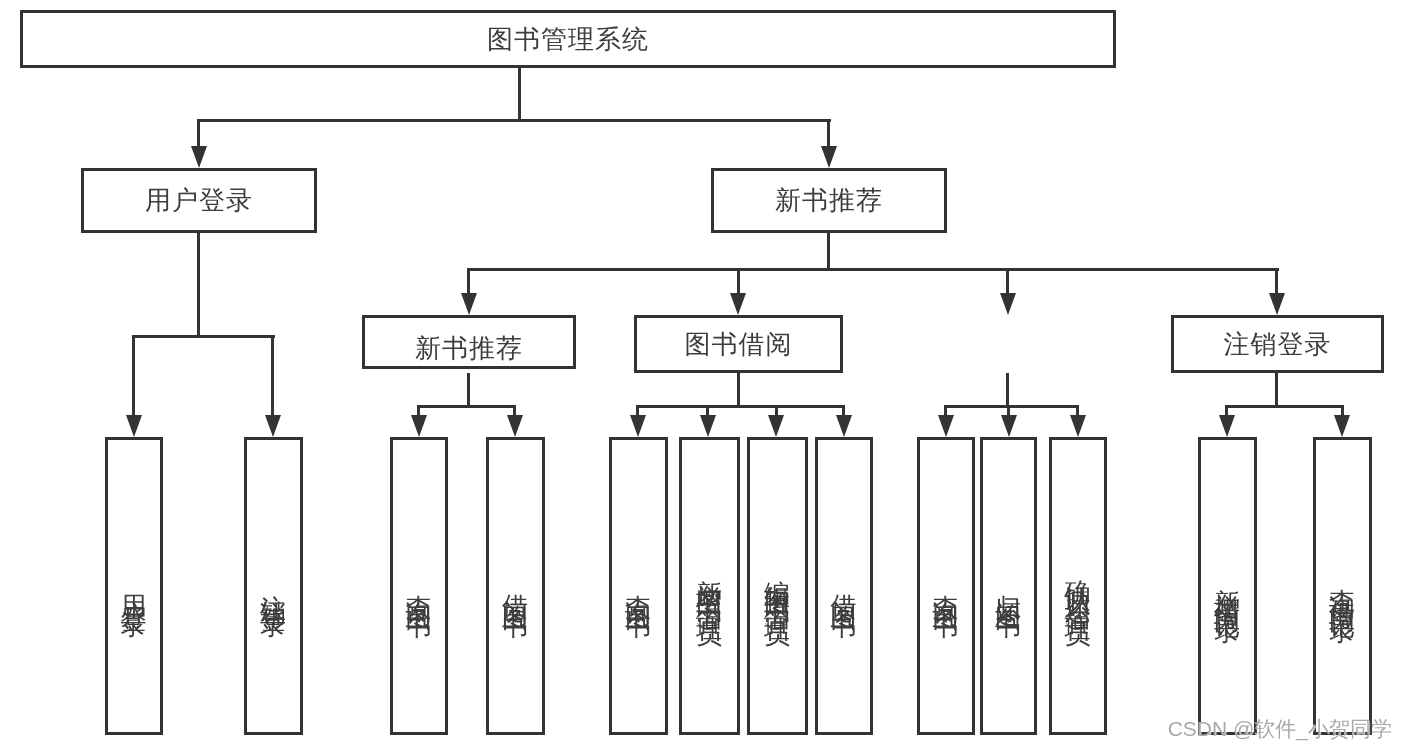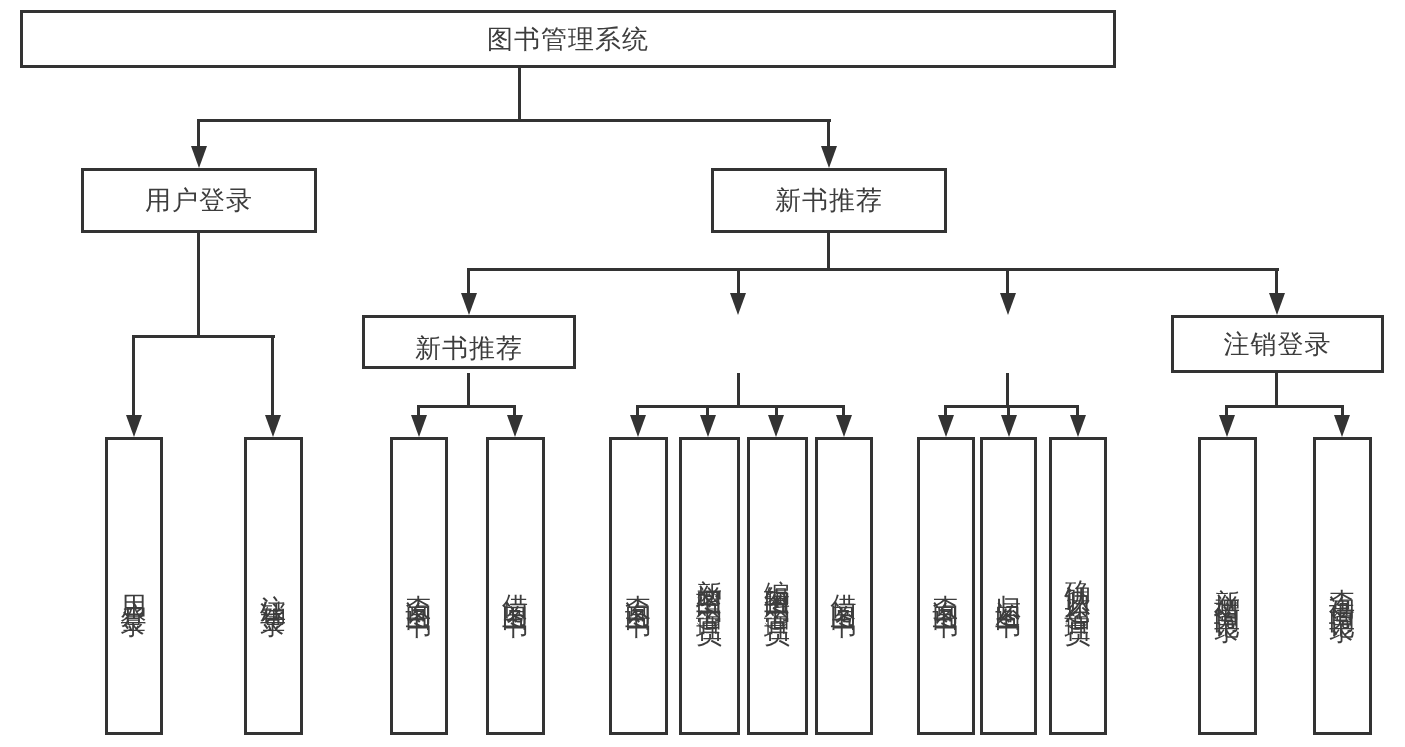--- a/index.html
+++ b/index.html
@@ -42,20 +42,23 @@
   </div>
 
   <div class="node" style="left:711px;top:168px;width:236px;height:65px;">
     <span>新书推荐</span>
   </div>
 
   <div class="node" style="left:362px;top:315px;width:214px;height:54px;align-items:flex-end;">
     <span>新书推荐</span>
   </div>
 
+  <div class="node" style="left:634px;top:315px;width:209px;height:58px;">
+    <span>图书借阅</span>
+  </div>
 
 
   <div class="node" style="left:1171px;top:315px;width:213px;height:58px;">
     <span>注销登录</span>
   </div>
 
   <div class="node leaf" style="left:105px;top:437px;width:58px;height:298px;">
     <span class="vtext">用户登录</span>
   </div>
   <div class="node leaf" style="left:244px;top:437px;width:59px;height:298px;">
@@ -147,14 +150,15 @@
   <div class="vl" style="left:1076px;top:405px;height:12px;"></div>
   <div class="ah" style="left:1070px;top:415px;"></div>
 
   <div class="vl" style="left:1275px;top:373px;height:34px;"></div>
   <div class="hl" style="left:1225px;top:405px;width:118px;"></div>
   <div class="vl" style="left:1225px;top:405px;height:12px;"></div>
   <div class="ah" style="left:1219px;top:415px;"></div>
   <div class="vl" style="left:1341px;top:405px;height:12px;"></div>
   <div class="ah" style="left:1334px;top:415px;"></div>
 
+  <div class="watermark">CSDN @软件_小贺同学</div>
 
 </div>
 
 </body></html>

